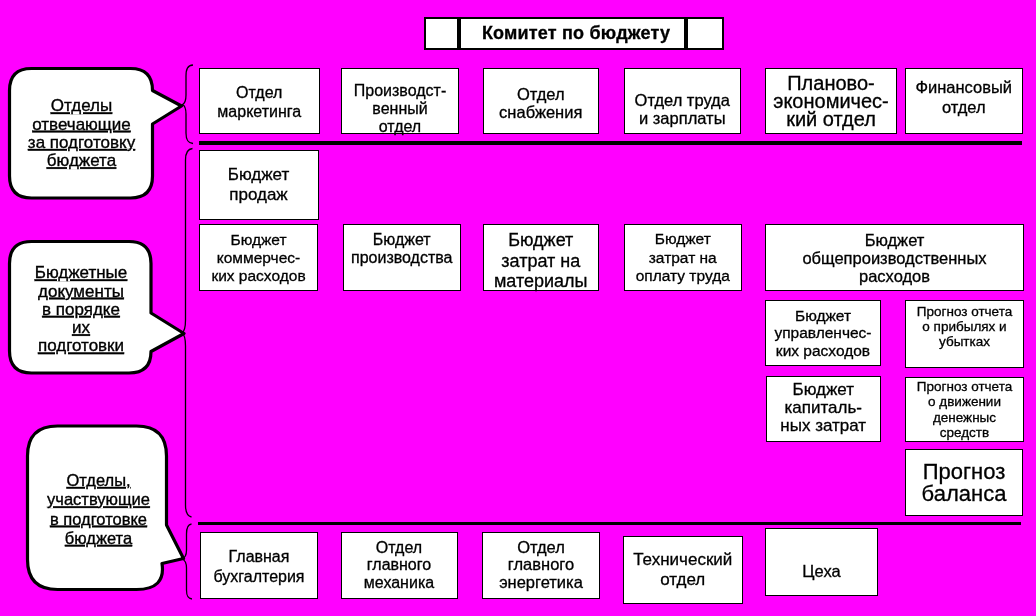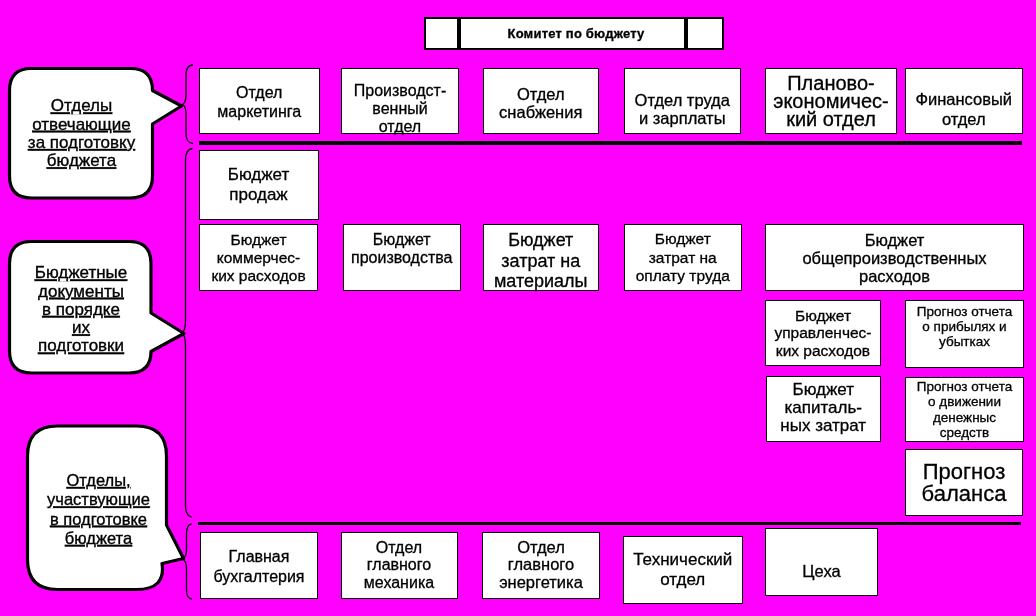--- a/index.html
+++ b/index.html
@@ -10,28 +10,28 @@
 .top{align-items:flex-start;}
 #svgL{position:absolute;left:0;top:0;}
 .hline{position:absolute;background:#000;}
 </style>
 </head>
 <body>
 
 <div class="box" style="left:424px;top:16.5px;width:300px;height:33.5px;border-width:2px;"></div>
 <div class="hline" style="left:457px;top:18.5px;width:4px;height:29.5px;"></div>
 <div class="hline" style="left:684px;top:18.5px;width:4px;height:29.5px;"></div>
-<div style="position:absolute;left:465px;top:16.5px;width:222px;height:33.5px;display:flex;align-items:center;justify-content:center;font-weight:bold;font-size:13px;letter-spacing:0.2px;">Комитет по бюджету</div>
+<div style="position:absolute;left:465px;top:16.5px;width:222px;height:33.5px;display:flex;align-items:center;justify-content:center;font-weight:bold;font-size:18px;letter-spacing:0.2px;">Комитет по бюджету</div>
 
 <div class="box" style="left:199px;top:67.5px;width:120.5px;height:66.5px;font-size:16px;line-height:19px;padding-top:2px;">Отдел<br>маркетинга</div>
 <div class="box" style="left:341px;top:67.5px;width:118px;height:66.5px;font-size:16px;line-height:18px;padding-top:16px;">Производст-<br>венный<br>отдел</div>
 <div class="box" style="left:482.5px;top:67.5px;width:116.5px;height:66.5px;font-size:16.5px;line-height:18px;padding-top:4px;">Отдел<br>снабжения</div>
 <div class="box top" style="left:623.5px;top:67.5px;width:117.5px;height:66.5px;font-size:16.5px;line-height:18px;padding-top:22px;">Отдел труда<br>и зарплаты</div>
 <div class="box" style="left:765px;top:67.5px;width:132px;height:66.5px;font-size:20px;line-height:18px;">Планово-<br>экономичес-<br>кий отдел</div>
-<div class="box top" style="left:905px;top:67.5px;width:117.5px;height:66.5px;font-size:16.5px;line-height:20px;padding-top:20px;">Финансовый<br>отдел</div>
+<div class="box top" style="left:905px;top:67.5px;width:117.5px;height:66.5px;font-size:16.5px;line-height:20px;padding-top:8px;">Финансовый<br>отдел</div>
 
 <div class="hline" style="left:198.5px;top:141px;width:823.5px;height:3.5px;"></div>
 
 <div class="box" style="left:198.5px;top:150px;width:120px;height:69.5px;font-size:17px;line-height:19.5px;">Бюджет<br>продаж</div>
 
 <div class="box" style="left:199px;top:224.3px;width:119px;height:66.5px;font-size:15.5px;line-height:18px;">Бюджет<br>коммерчес-<br>ких расходов</div>
 <div class="box top" style="left:343px;top:224.3px;width:117.5px;height:66.5px;font-size:16px;line-height:18px;padding-top:6px;">Бюджет<br>производства</div>
 <div class="box top" style="left:483px;top:224.3px;width:115.5px;height:66.5px;font-size:18px;line-height:20.5px;padding-top:5px;">Бюджет<br>затрат на<br>материалы</div>
 <div class="box" style="left:623.5px;top:224.3px;width:118.5px;height:66.5px;font-size:15.5px;line-height:18.5px;padding-top:1px;">Бюджет<br>затрат на<br>оплату труда</div>
 <div class="box" style="left:765px;top:224.3px;width:259px;height:66.5px;font-size:16.5px;line-height:18.3px;padding-top:1px;">Бюджет<br>общепроизводственных<br>расходов</div>

